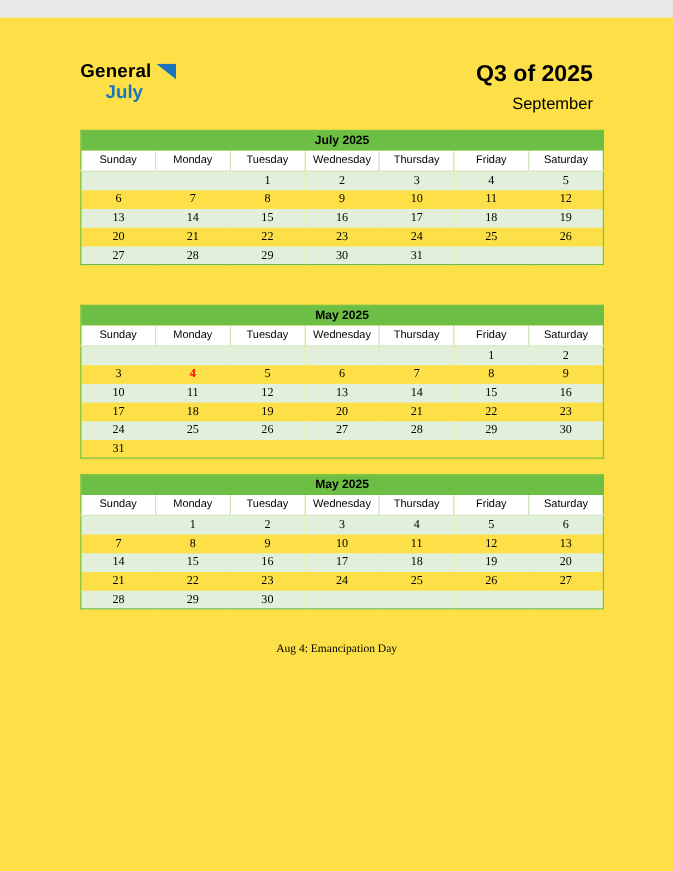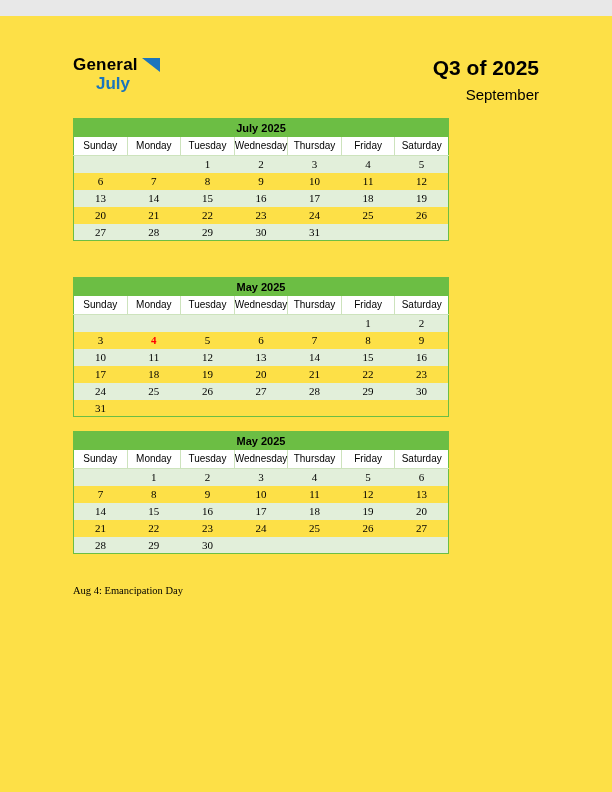--- a/index.html
+++ b/index.html
@@ -20,42 +20,42 @@
   .header{display:flex;justify-content:space-between;align-items:flex-start;height:62px;}
   .logo{line-height:1.05;}
   .logo-row{display:flex;align-items:flex-start;font-size:17px;font-weight:bold;letter-spacing:.2px;}
   .logo-pennant{margin-left:4px;margin-top:2px;display:inline-block;}
   .logo-blue-text{color:var(--logo-blue);font-size:17px;font-weight:bold;margin-left:23px;margin-top:-1px;}
   .titles{text-align:right;}
   .q-title{font-size:21px;font-weight:bold;line-height:1.1;}
   .subtitle{font-size:15px;margin-top:7px;}
   #calendars{margin-top:0;}
   table.calendar{
-    width:376px;border-collapse:collapse;table-layout:fixed;
+    width:476px;border-collapse:collapse;table-layout:fixed;
     border:1px solid var(--header-green);
   }
   #calendars table:nth-of-type(1){margin-bottom:36px;}
   #calendars table:nth-of-type(2){margin-bottom:14px;}
   #calendars table:nth-of-type(3){margin-bottom:31px;}
   th.month-title{
     background:var(--header-green);
     font-size:11px;font-weight:bold;height:18px;text-align:center;padding:0;
   }
   tr.day-row th{
     font-size:10px;font-weight:normal;height:19px;padding:0;text-align:center;
     background:#fff;border-left:1px solid var(--sep-green);border-bottom:1px solid var(--sep-green);
   }
   tr.day-row th:first-child{border-left:none;}
   tbody td{
     font-family:"Liberation Serif","DejaVu Serif",serif;
     font-size:11px;height:17px;padding:0;text-align:center;
   }
   tbody tr:nth-child(odd){background:var(--row-green);}
   td.holiday{color:var(--holiday-red);font-weight:bold;}
-  .footnote{font-family:"Liberation Serif","DejaVu Serif",serif;font-size:10.5px;}
+  .footnote{font-family:"Liberation Serif","DejaVu Serif",serif;font-size:10.5px;text-align:center;}
 </style>
 </head>
 <body>
 
 <div class="page">
   <div class="header">
     <div class="logo">
       <div class="logo-row">
         <span>General</span>
         <span class="logo-pennant">

